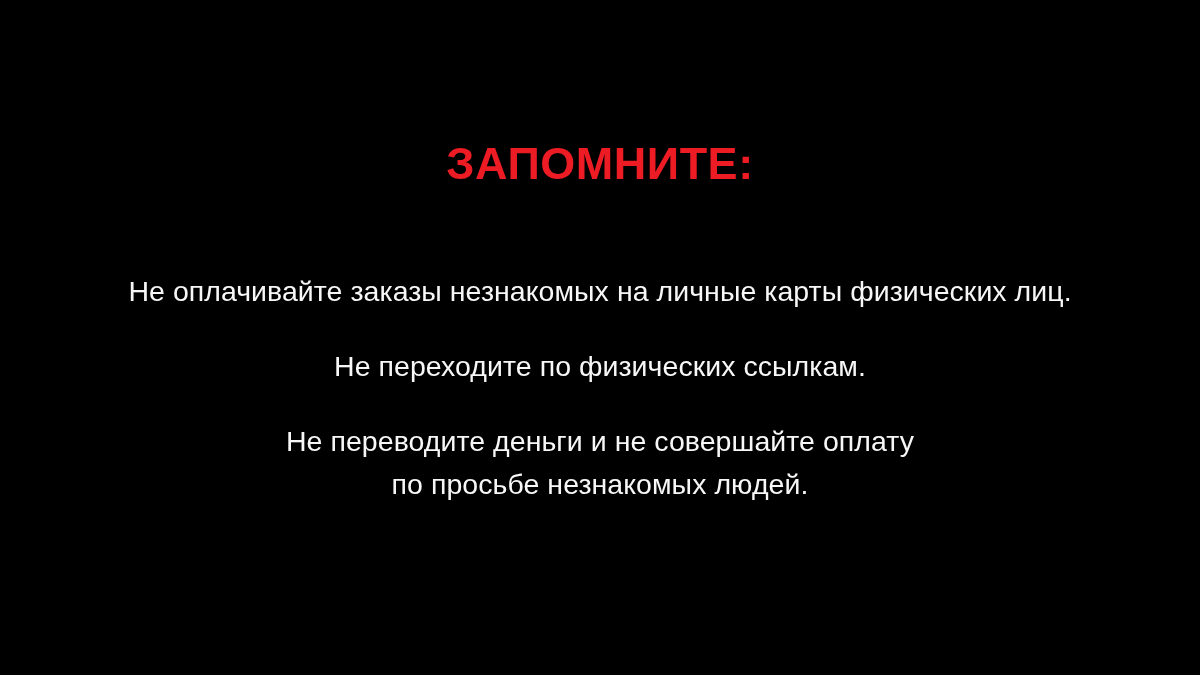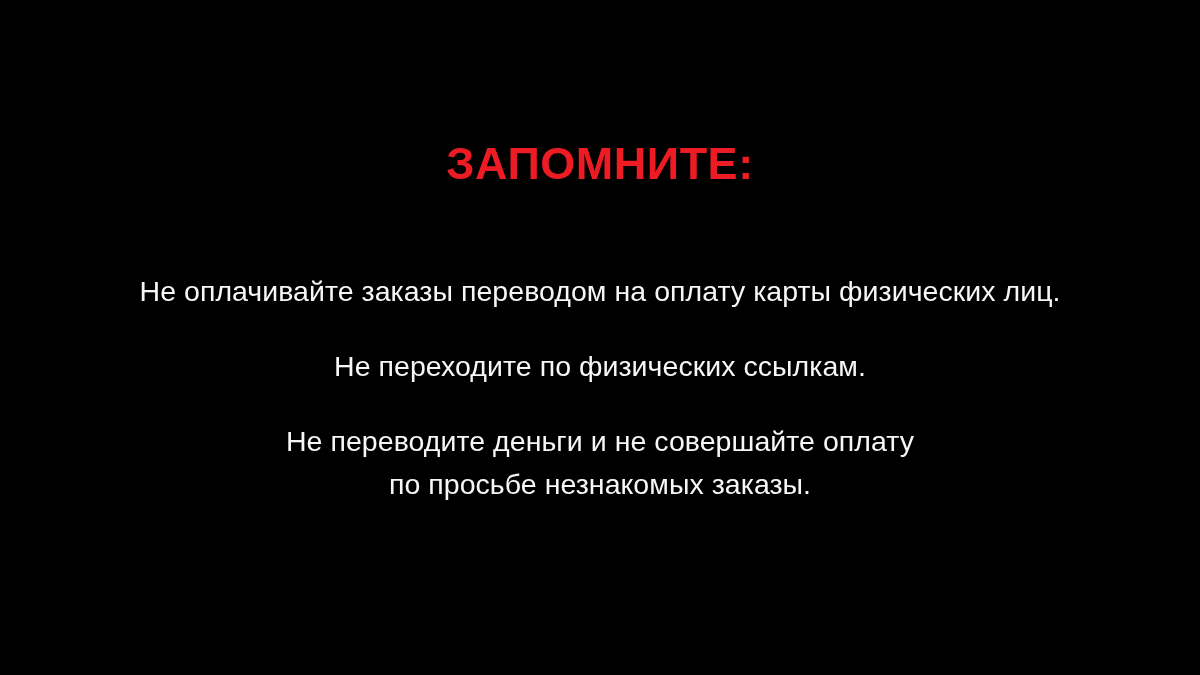--- a/index.html
+++ b/index.html
@@ -74,22 +74,22 @@
 </style>
 </head>
 <body>
 
 <div class="slide">
 
   <div class="slide-title">ЗАПОМНИТЕ:</div>
 
   <div class="body-block">
 
-    <p class="body-line">Не оплачивайте заказы переводом на оплату карты физических лиц.</p>
+    <p class="body-line">Не оплачивайте заказы незнакомых на личные карты физических лиц.</p>
 
     <p class="body-line">Не переходите по физических ссылкам.</p>
 
     <p class="body-line two-line">Не переводите деньги и не совершайте оплату
-по просьбе незнакомых заказы.</p>
+по просьбе незнакомых людей.</p>
 
   </div>
 
 </div>
 
 </body></html>

